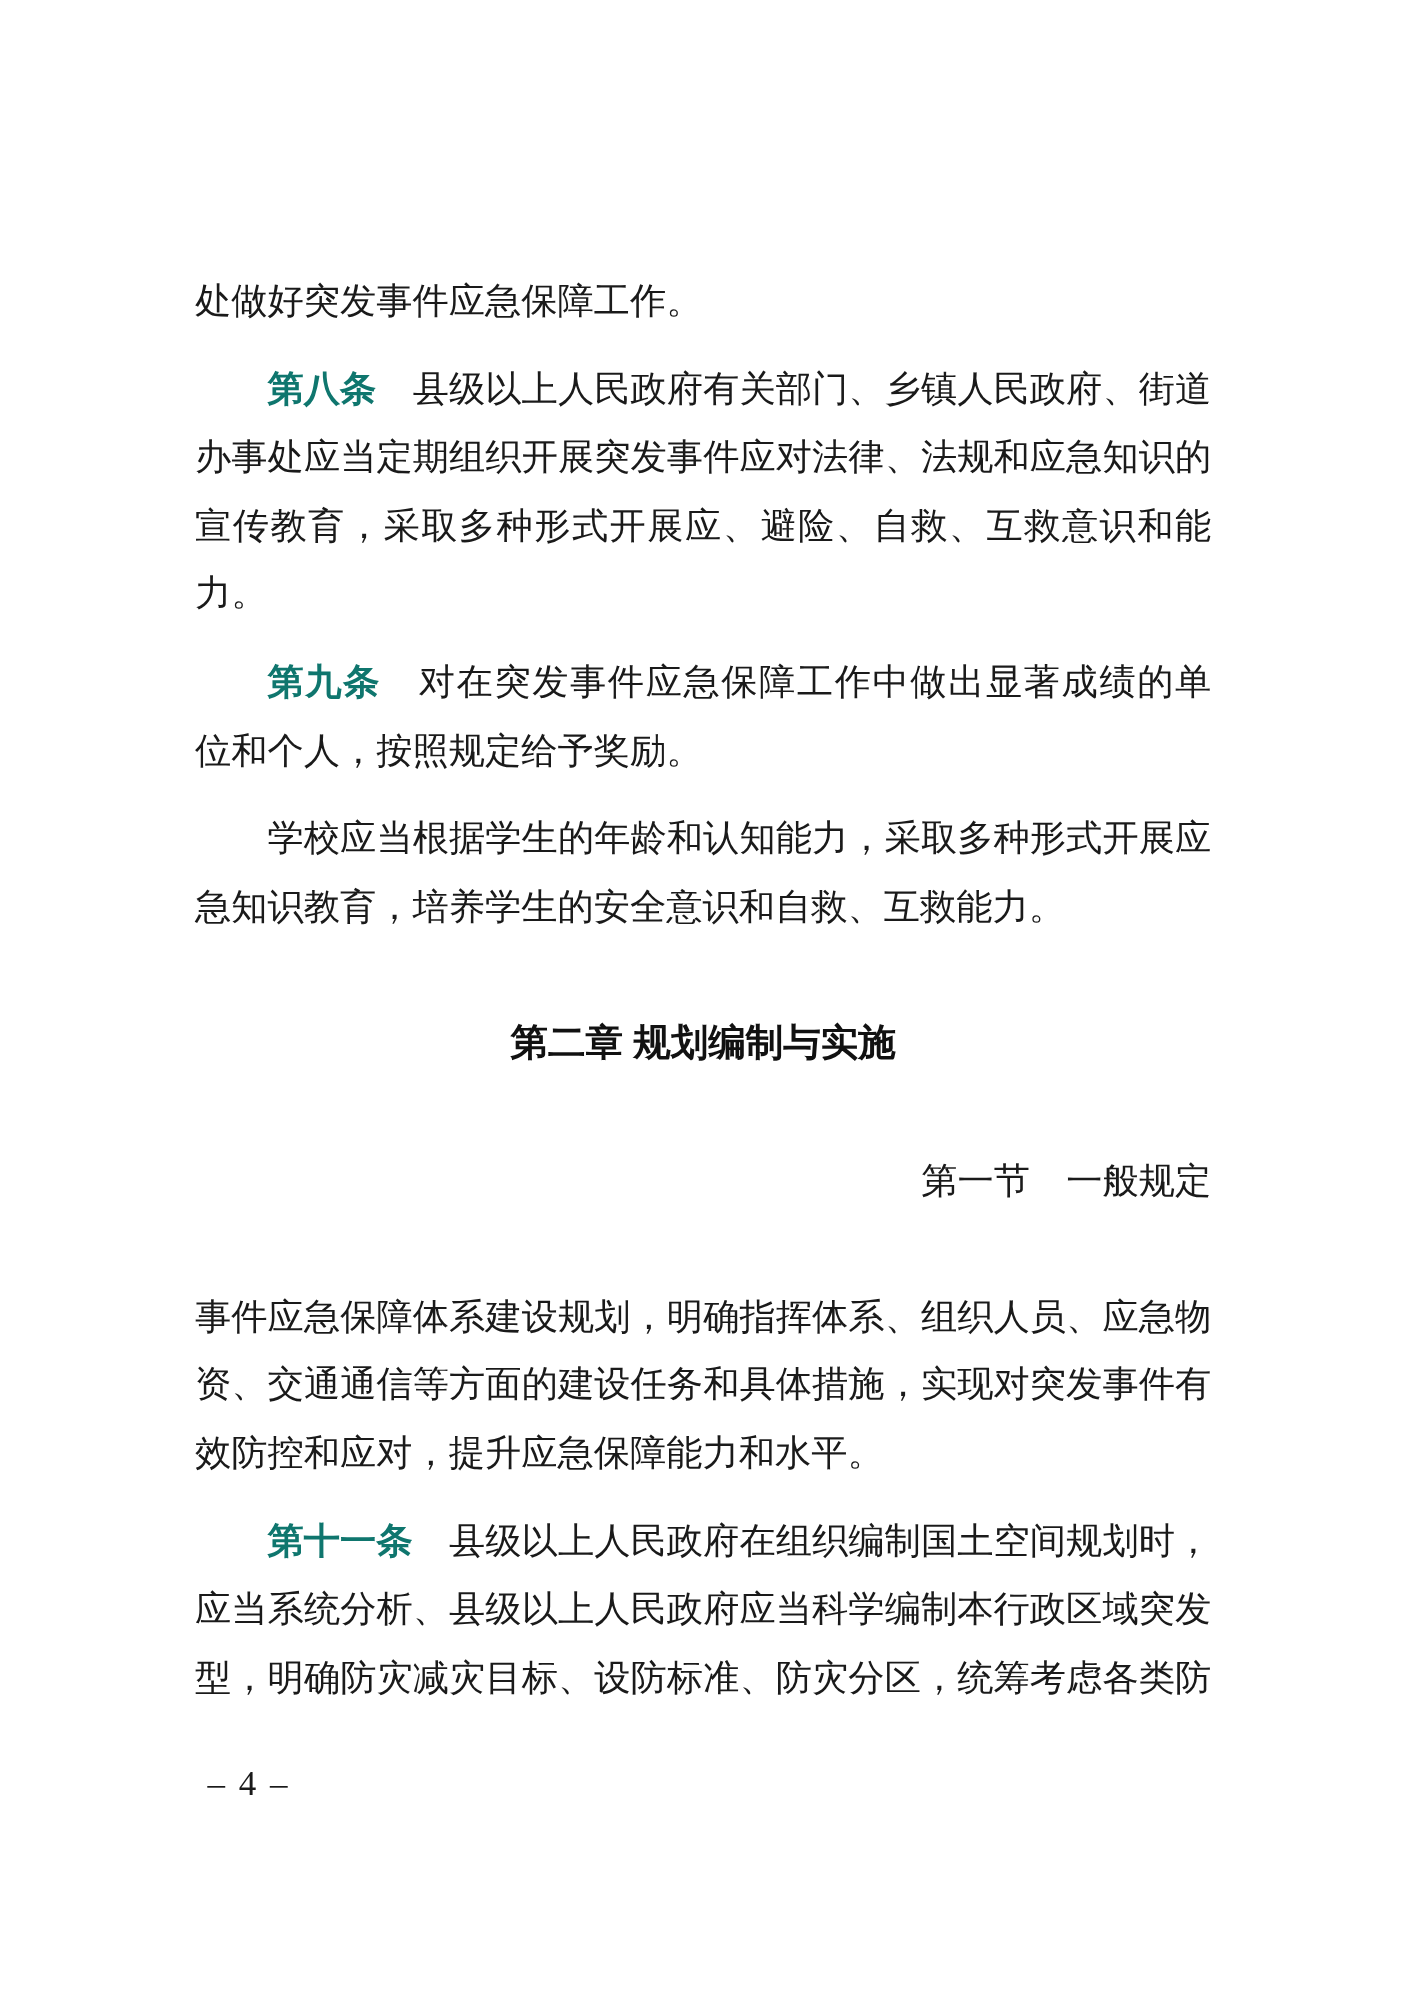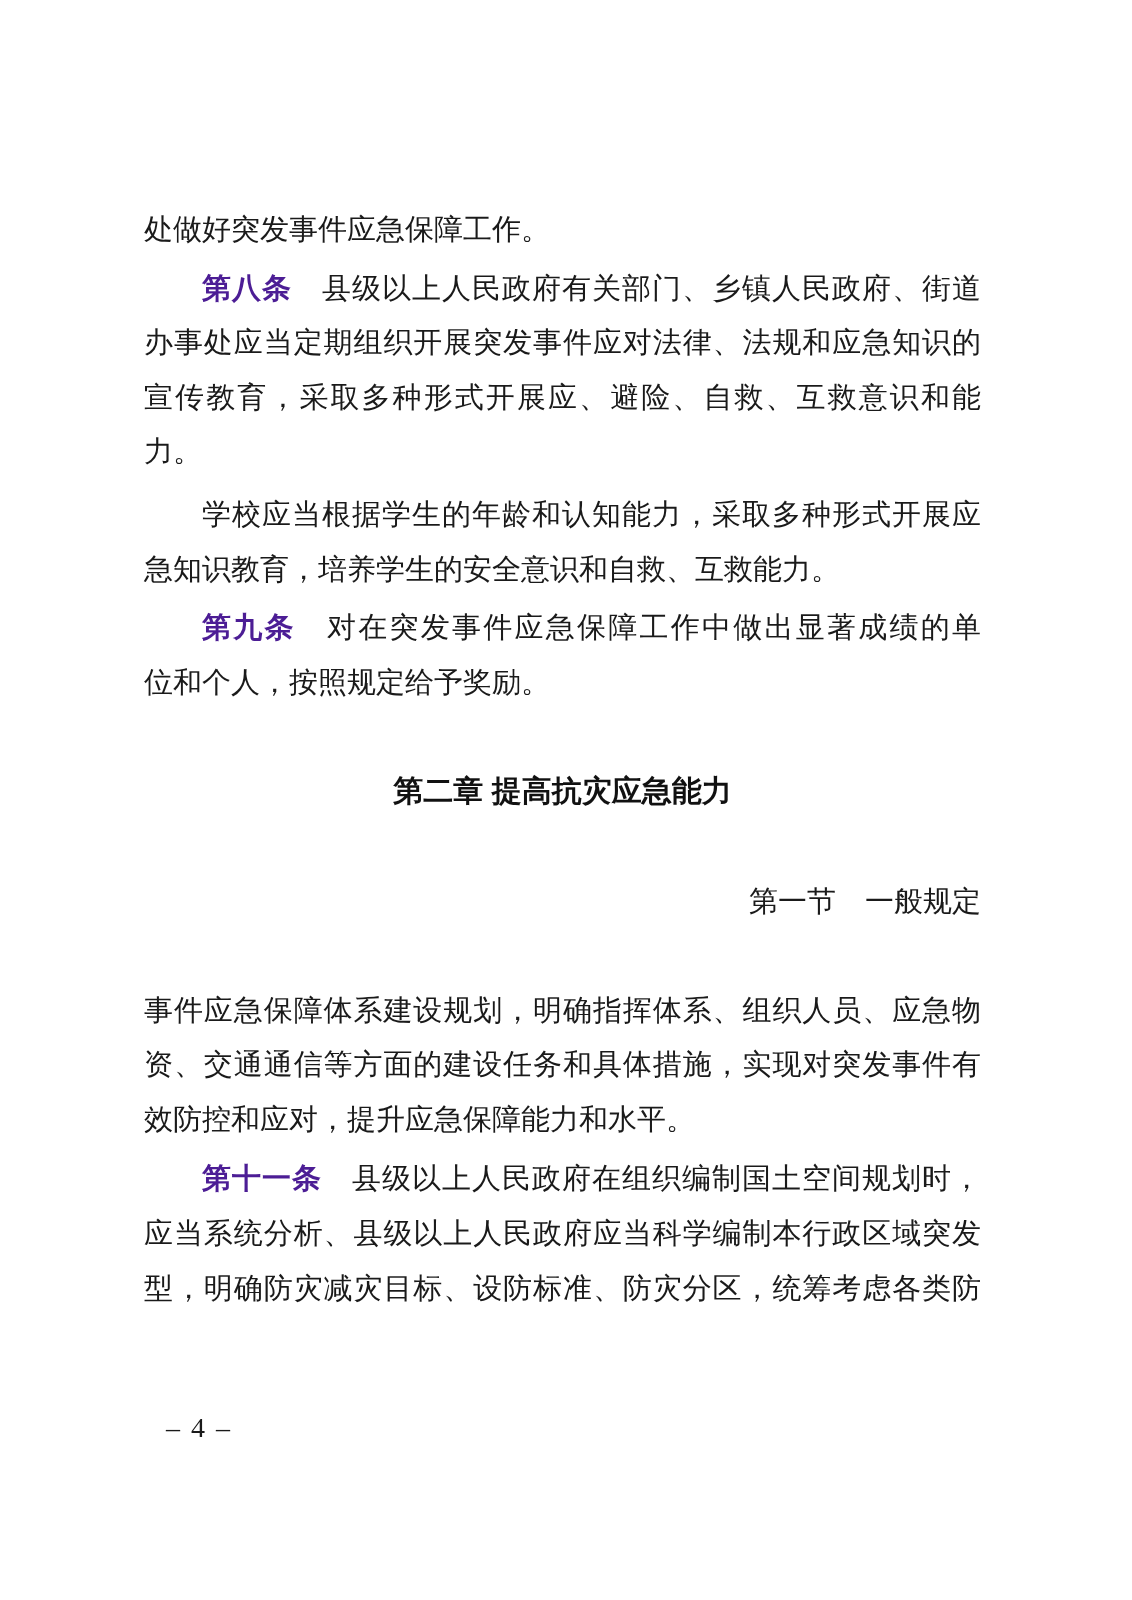--- a/index.html
+++ b/index.html
@@ -18,35 +18,35 @@
   }
   .doc {
     position: absolute;
     left: 140px;
     top: 198px;
     width: 845px;
     font-size: 29px;
     line-height: 54.6px;
     letter-spacing: 0;
   }
-  .block { margin: 4px; }
+  .block { margin: 16px; }
   .line {
     text-align: justify;
     text-justify: inter-character;
   }
   .line.fill {
     text-align-last: justify;
   }
   .line.first {
     text-indent: 58px;
   }
   .term {
     font-family: "Liberation Sans", "DejaVu Sans", sans-serif;
     font-weight: 700;
-    color: #4c1d95;
+    color: #0f766e;
   }
   .chapter-heading {
     text-align: center;
     font-family: "Liberation Sans", "DejaVu Sans", sans-serif;
     font-weight: 700;
     font-size: 30px;
     color: #111111;
     margin-top: 55px;
   }
   .section-heading {
@@ -76,29 +76,29 @@
   <div class="doc">
       <div class="block block-0 paragraph">
         <div class="line"><span>处做好突发事件应急保障工作。</span></div>
       </div>
       <div class="block block-1 paragraph">
         <div class="line fill first"><b class="term">第八条</b>　<span>县级以上人民政府有关部门、乡镇人民政府、街道</span></div>
         <div class="line fill"><span>办事处应当定期组织开展突发事件应对法律、法规和应急知识的</span></div>
         <div class="line fill"><span>宣传教育，采取多种形式开展应、避险、自救、互救意识和能</span></div>
         <div class="line"><span>力。</span></div>
       </div>
+      <div class="block block-3 paragraph">
+        <div class="line fill first"><b class="term">第九条</b>　<span>对在突发事件应急保障工作中做出显著成绩的单</span></div>
+        <div class="line"><span>位和个人，按照规定给予奖励。</span></div>
+      </div>
       <div class="block block-2 paragraph">
         <div class="line fill first"><span>学校应当根据学生的年龄和认知能力，采取多种形式开展应</span></div>
         <div class="line"><span>急知识教育，培养学生的安全意识和自救、互救能力。</span></div>
       </div>
-      <div class="block block-3 paragraph">
-        <div class="line fill first"><b class="term">第九条</b>　<span>对在突发事件应急保障工作中做出显著成绩的单</span></div>
-        <div class="line"><span>位和个人，按照规定给予奖励。</span></div>
-      </div>
-      <div class="block block-4 chapter-heading">第二章 提高抗灾应急能力</div>
+      <div class="block block-4 chapter-heading">第二章 规划编制与实施</div>
       <div class="block block-5 section-heading">第一节　一般规定</div>
       <div class="block block-6 paragraph">
         <div class="line fill"><span>事件应急保障体系建设规划，明确指挥体系、组织人员、应急物</span></div>
         <div class="line fill"><span>资、交通通信等方面的建设任务和具体措施，实现对突发事件有</span></div>
         <div class="line"><span>效防控和应对，提升应急保障能力和水平。</span></div>
       </div>
       <div class="block block-7 paragraph">
         <div class="line fill first"><b class="term">第十一条</b>　<span>县级以上人民政府在组织编制国土空间规划时，</span></div>
         <div class="line fill"><span>应当系统分析、县级以上人民政府应当科学编制本行政区域突发</span></div>
         <div class="line fill"><span>型，明确防灾减灾目标、设防标准、防灾分区，统筹考虑各类防</span></div>

